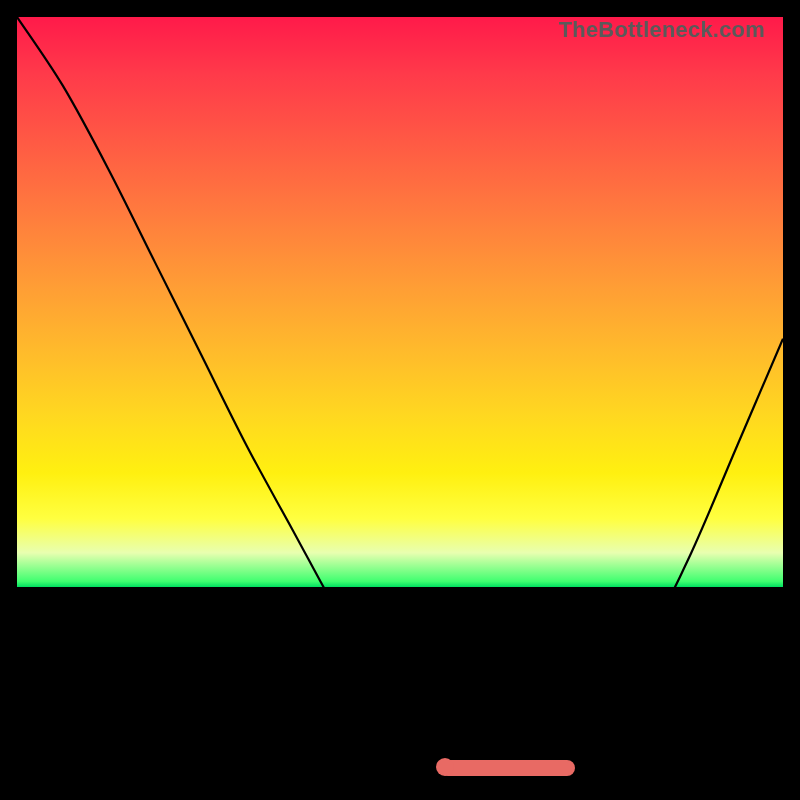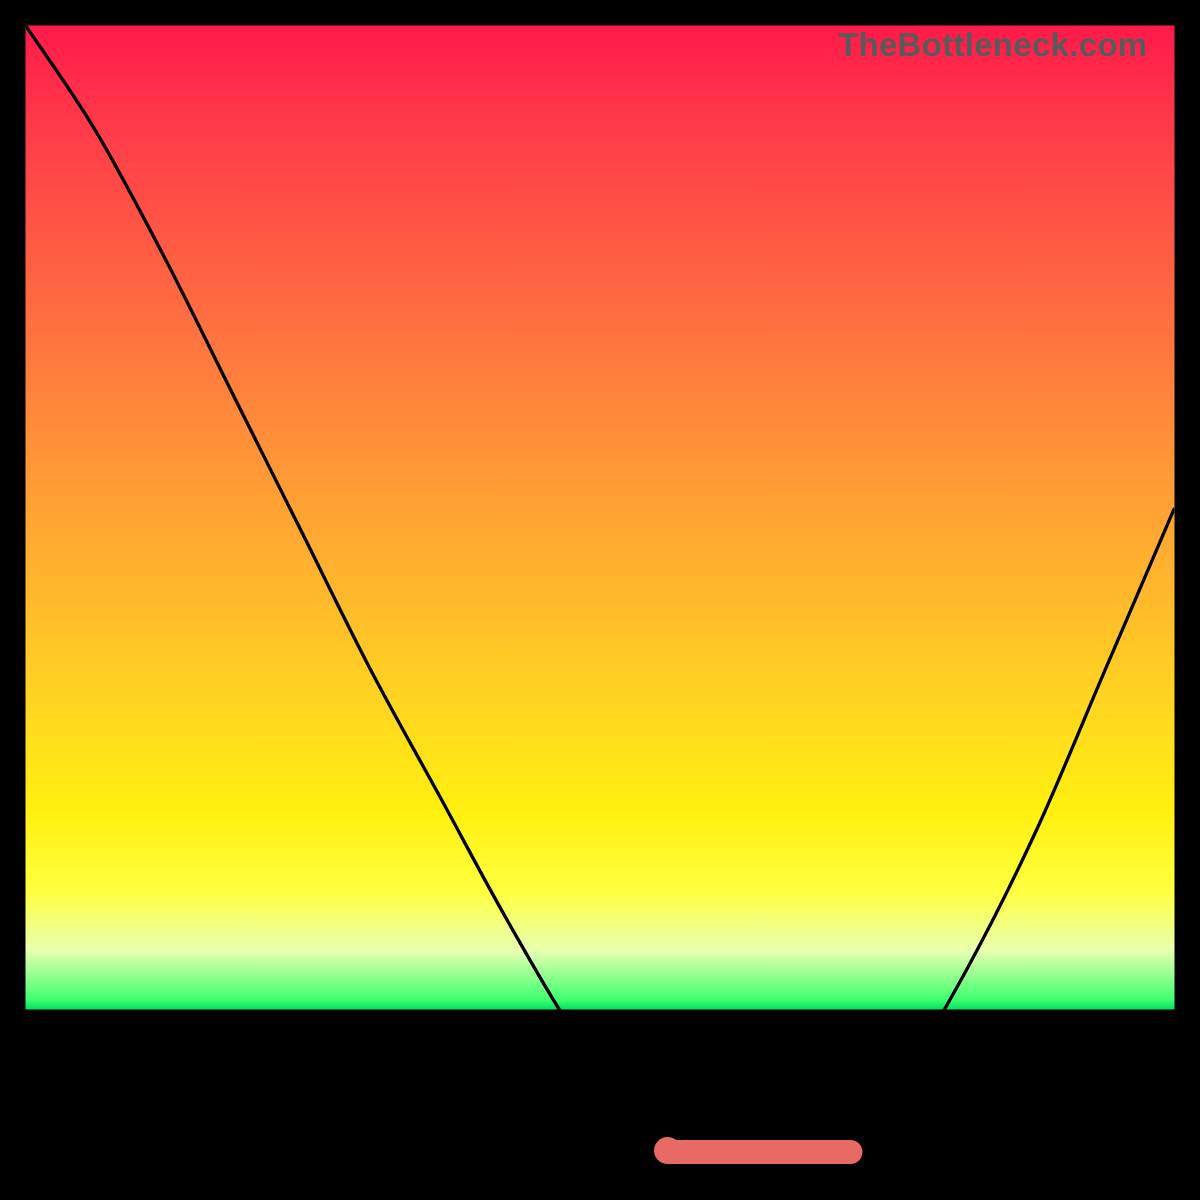--- a/index.html
+++ b/index.html
@@ -3,21 +3,21 @@
 <meta charset="utf-8">
 <style>
   * { margin: 0; padding: 0; box-sizing: border-box; }
   html, body { width: 800px; height: 800px; overflow: hidden; background: #000; }
   .container { position: relative; width: 800px; height: 800px; background: #000; }
   .plot-area {
     position: absolute;
     left: 17px;
     top: 17px;
     width: 766px;
-    height: 656px;
+    height: 570px;
     background: linear-gradient(to bottom,
       #ff1a4a 0%,
       #ff3a4a 10%,
       #ff5a44 22%,
       #ff7a3e 34%,
       #ff9a36 46%,
       #ffb92c 58%,
       #ffd820 70%,
       #fff010 80%,
       #ffff40 88%,

